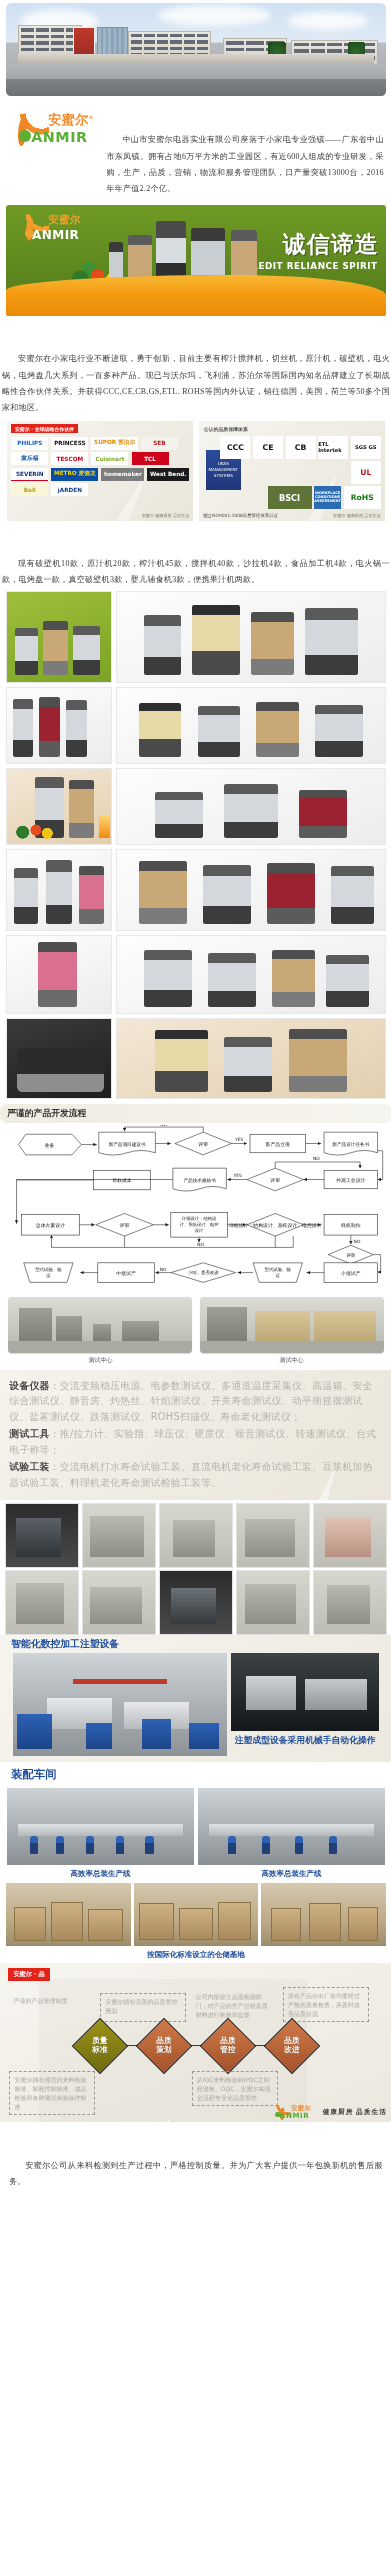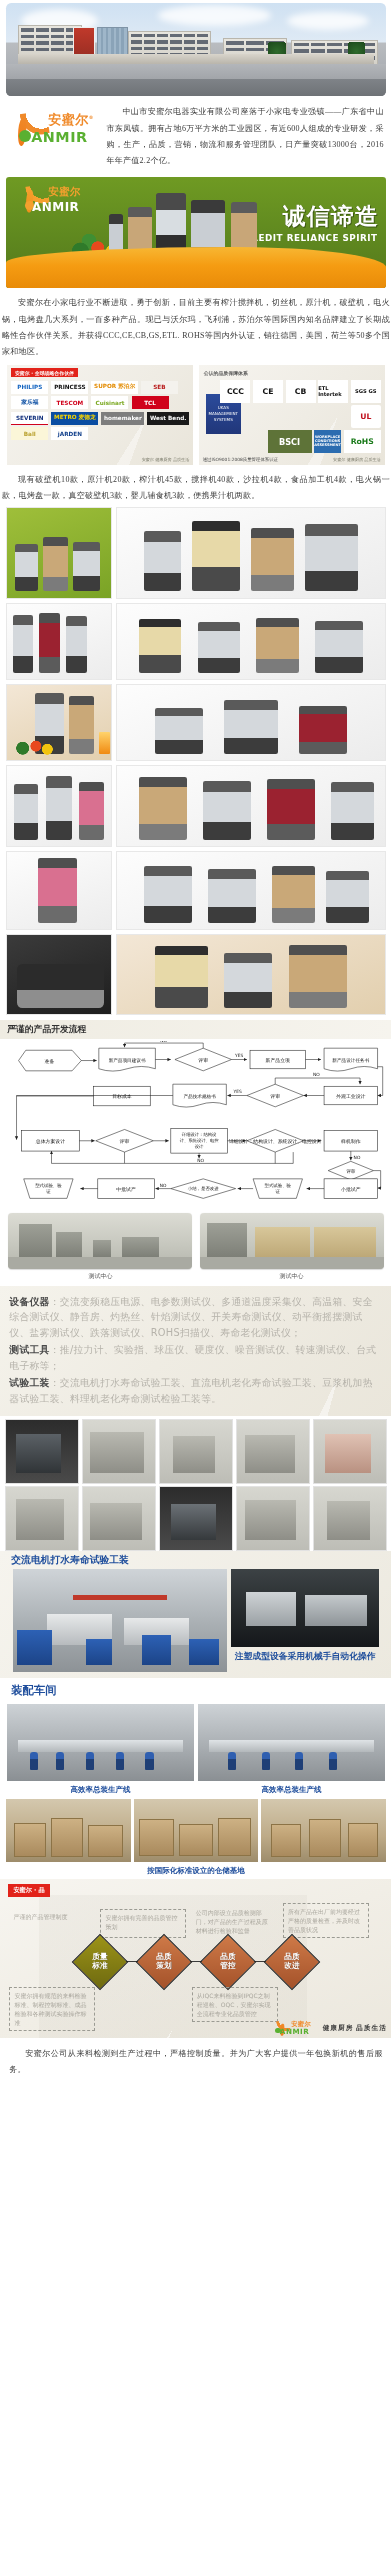--- a/index.html
+++ b/index.html
@@ -14,21 +14,21 @@
   .pad { padding:0 2px; }
 
   .body-text {
     font-family:"Liberation Serif","DejaVu Serif",serif;
     font-size:8px;
     line-height:2.05;
     color:#3a3a3a;
     letter-spacing:0.3px;
     text-align:justify;
   }
-  .indent { text-indent:2em; }
+  .indent { text-indent:2em;margin-top:28px; }
 
   
   .hero {
     height:93px; margin:3.1px 6.2px 0 6.2px;
     border-radius:5.2px; overflow:hidden; position:relative;
     background:linear-gradient(#cfe1f2 0%, #dfeaf5 42%, #b9bcc0 43%, #9ea2a8 100%);
   }
   .hero .sky-cloud { position:absolute; border-radius:50%; background:rgba(255,255,255,.8); filter:blur(3.1px); }
   .hero .bldg {
     position:absolute; bottom:34%;
@@ -201,21 +201,21 @@
                radial-gradient(circle at 52% 62%, #e8491d 0 5.2px, transparent 5.7px),
                radial-gradient(circle at 78% 74%, #f2c40f 0 5.2px, transparent 5.7px);
   }
   .ph .juice { position:absolute; bottom:8%; width:10%; height:30%; border-radius:1px;
     background:linear-gradient(180deg,#ffd36b,#f08a12); }
 
   
   .sec-title {
     background:linear-gradient(90deg,#efece2,#f6f4ee);
     font-family:"DejaVu Sans","Liberation Sans",sans-serif;
-    font-weight:bold; font-size:8.8px; color:#333; padding:4.1px 7.2px 3.1px 7.2px;
+    font-weight:bold; font-size:8.8px; color:#333; padding:4.1px 7.2px 3.1px 7.2px;border-radius:7px;
   }
   .flow-wrap { background:#fff; padding:2.1px 5.2px 5.2px 5.2px; }
   .flow-canvas { width:381px; height:162px; display:block; }
 
   
   .fac-row { display:flex; gap:7.2px; padding:5.2px 8.2px 0 8.2px; }
   .fac {
     flex:1; height:56px; border-radius:4.1px; overflow:hidden; position:relative;
     background:linear-gradient(180deg,#dcdcd4 0%,#c7c8bf 55%,#b4b5ac 100%);
     box-shadow:0 0.5px 1px rgba(0,0,0,.15);
@@ -822,21 +822,21 @@
       </div>
     <div class="ph2">
         <div class="box" style="left:12%;width:70%;height:64%;"></div>
       </div>
     <div class="ph2">
         <div class="box" style="left:18%;width:60%;height:62%;"></div>
       </div>
   </div>
 
   <div class="work-band">
-    <div class="work-title small" style="padding-top:0;">交流电机打水寿命试验工装</div>
+    <div class="work-title small" style="padding-top:0;">智能化数控加工注塑设备</div>
     <div class="work-grid">
       <div class="work-left">
         <div class="work-ph">
           <div class="beam"></div>
           <div class="mach" style="left:16%;width:30%;height:30%;"></div>
           <div class="mach" style="left:52%;width:30%;height:26%;"></div>
           <div class="crate" style="left:2%;width:16%;height:34%;"></div>
           <div class="crate" style="left:34%;width:12%;height:26%;"></div>
           <div class="crate" style="left:60%;width:14%;height:30%;"></div>
           <div class="crate" style="left:82%;width:14%;height:26%;"></div>

